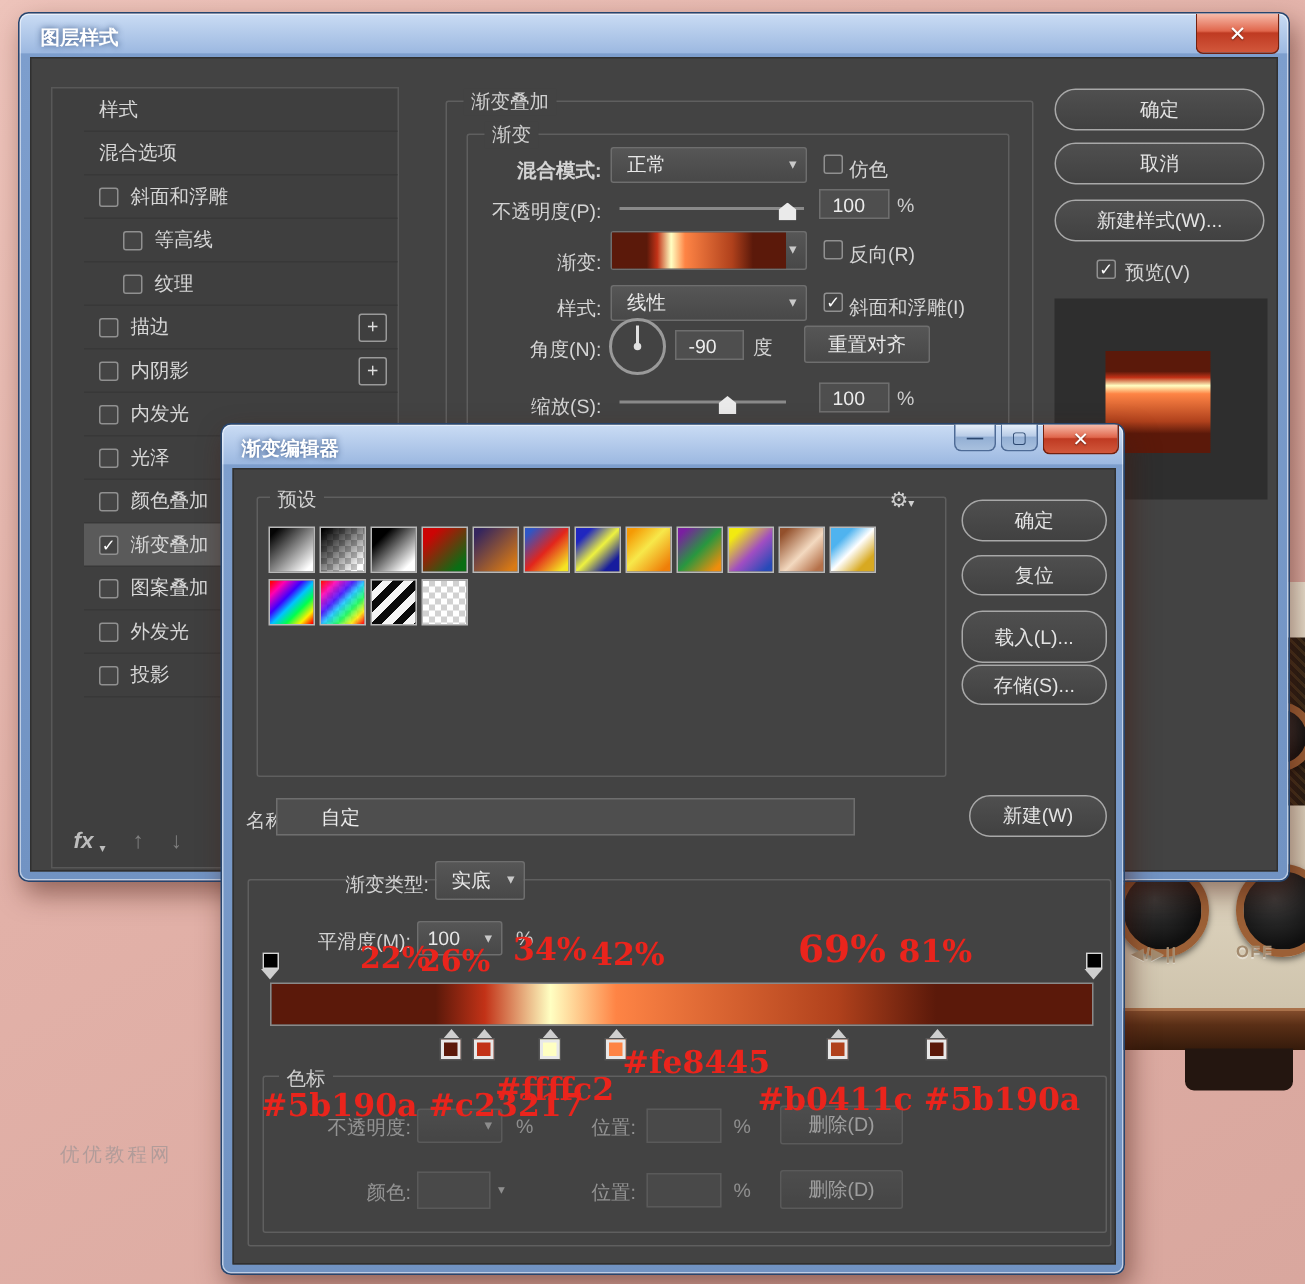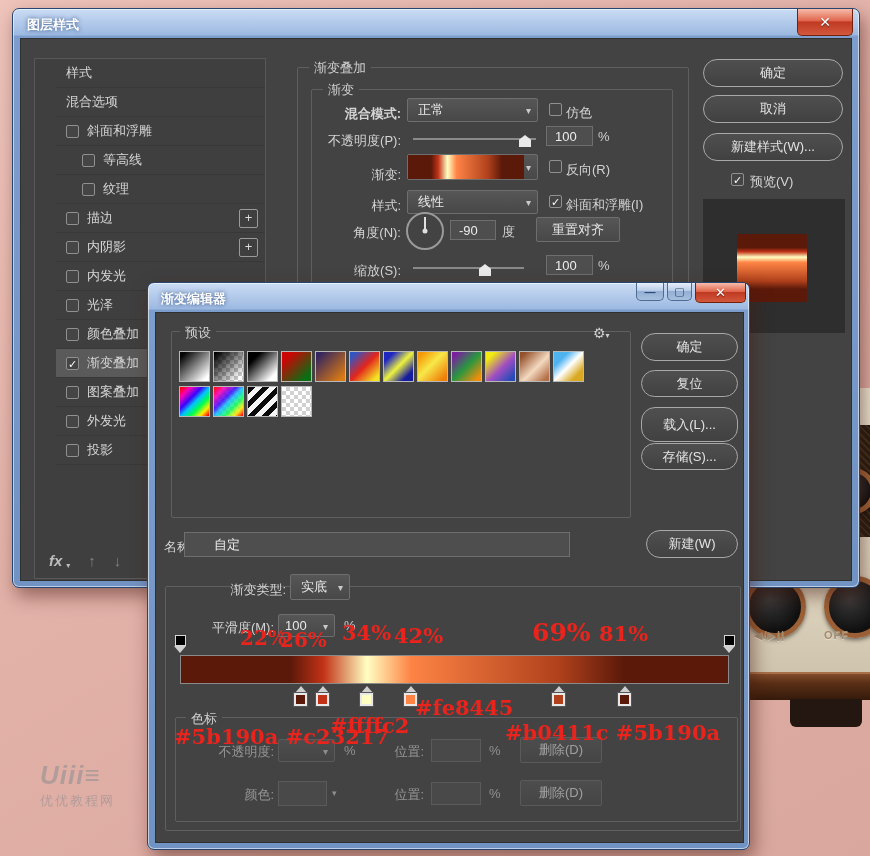--- a/index.html
+++ b/index.html
@@ -72,21 +72,20 @@
   <div class="abs radio-panel"></div>
   <div class="abs radio-grille"></div>
   <div class="abs knob" style="left:830px;top:468px;width:36px;height:36px;"></div>
   <div class="abs knob" style="left:744px;top:576px;width:52px;height:52px;"></div>
   <div class="abs knob" style="left:824px;top:576px;width:52px;height:52px;"></div>
   <div class="abs radio-label" style="left:754px;top:629px;">◀/▶||</div>
   <div class="abs radio-label" style="left:824px;top:629px;">OFF</div>
   <div class="abs radio-wood"></div>
   <div class="abs radio-foot"></div>
   <div class="abs watermark">
-    <div class="wm-logo">Uiii≡</div>
     <div class="wm-text">优优教程网</div>
   </div>
 
   <section class="aero" style="left:12px;top:8px;width:846px;height:578px;z-index:10;">
     <div class="titletext" style="left:14px;top:7px;">图层样式</div>
     <div class="capbtn cap-close" style="right:6px;top:0;width:56px;height:27px;font-size:14px;">
       <span>✕</span>
     </div>
     <div class="content" style="left:7px;top:29px;width:830px;height:541px;"></div>
 

